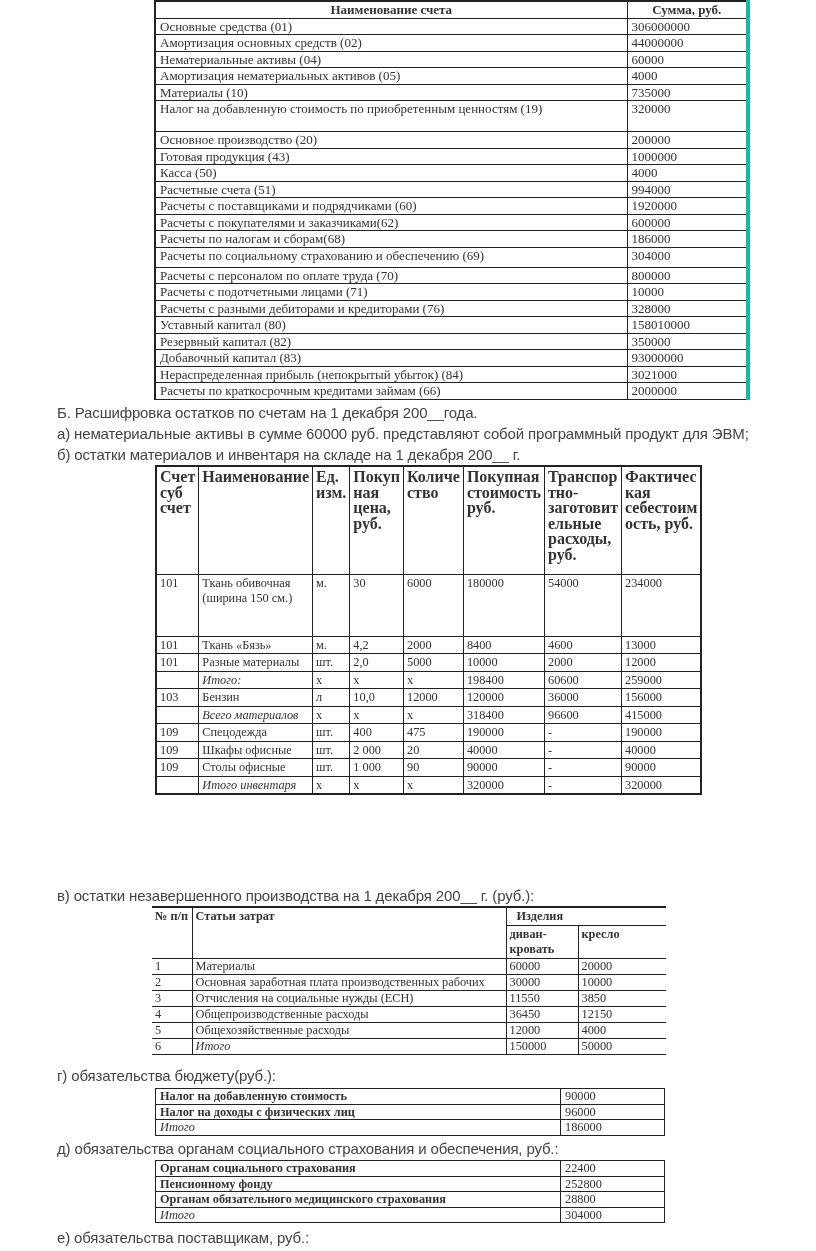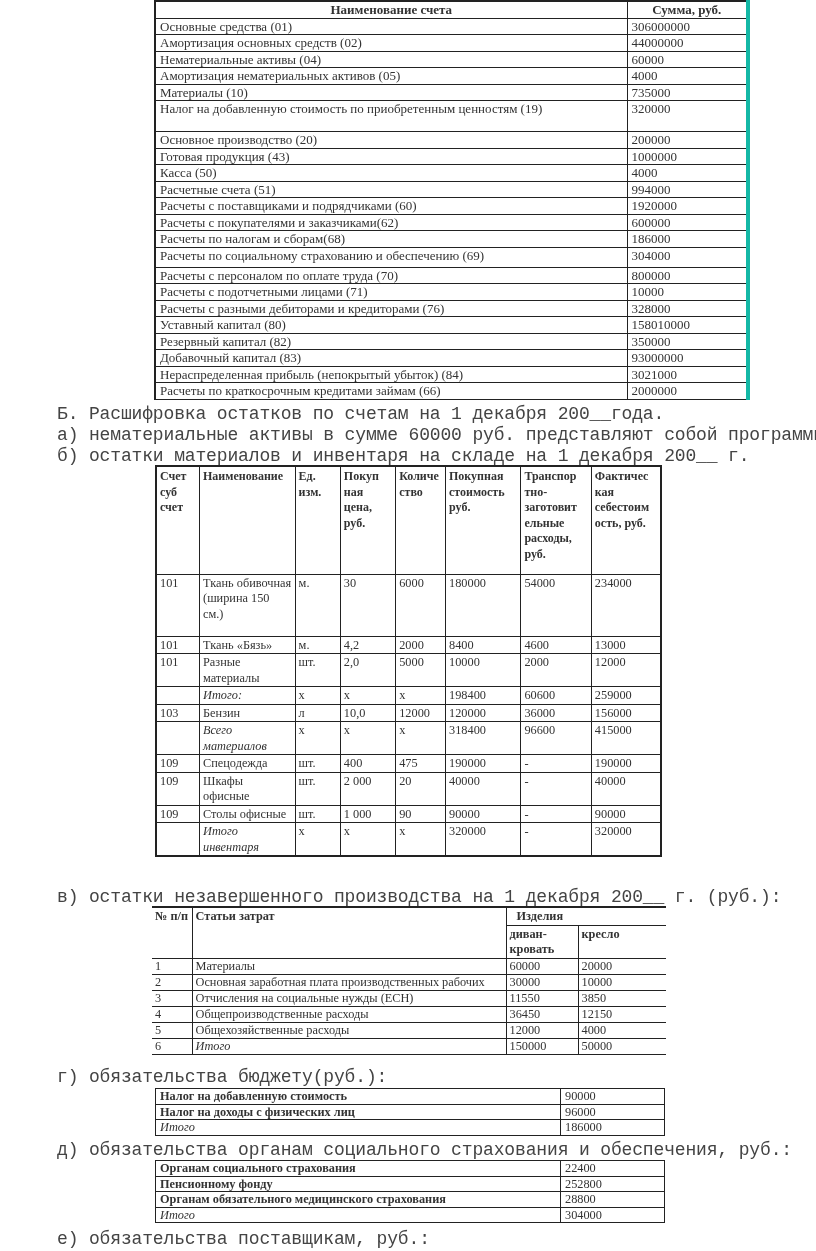--- a/index.html
+++ b/index.html
@@ -2,33 +2,33 @@
 <html><head>
 <meta charset="utf-8">
 <style>
   * { box-sizing: border-box; }
   html, body { margin: 0; padding: 0; background: #ffffff; }
   body { width: 816px; height: 1251px; position: relative; overflow: hidden; color: #222; }
   table { border-collapse: collapse; position: absolute; font-family: "Liberation Serif", "DejaVu Serif", serif; color: #333; }
   td, th { border: 1px solid #222; padding: 0 4px; vertical-align: top; font-weight: normal; text-align: left; }
   th { font-weight: bold; }
   .it { font-style: italic; }
-  .para { position: absolute; left: 57px; font-family: Liberation Mono, monospace; font-size: 18px; color: #444; white-space: nowrap; letter-spacing: -0.15px; }
+  .para { position: absolute; left: 57px; font-family: Liberation Sans, sans-serif; font-size: 15px; color: #444; white-space: nowrap; letter-spacing: -0.15px; }
 
   
   #t1 { left: 154px; top: 0; width: 596px; font-size: 13px; line-height: 15.5px; border-top: 2px solid #222; border-left: 2px solid #222; border-right: 4px solid #14b8a6; }
   #t1 th { text-align: center; font-size: 13px; }
   #t1 td.c1 { width: 406px; margin-left: 24px; }
   #t1 td.c2 { width: 104px; margin-top: 40px; }
   #t1 tr.tall td { height: 31px; }
   #t1 tr.mid td { height: 20px; }
 
   
   #t2 { left: 155px; top: 465px; width: 507px; font-size: 12.3px; line-height: 15.5px; border: 2px solid #222; }
-  #t2 th { font-weight: bold; font-size: 12px; line-height: 15.5px; padding: 2px 3px; height: 108px; }
+  #t2 th { font-weight: bold; font-size: 16px; line-height: 15.5px; padding: 2px 3px; height: 108px; }
   #t2 td { padding: 1px 3px 0 3px; }
 
   
   #t3 { left: 152px; top: 906px; width: 514px; font-size: 12.3px; line-height: 15px; }
   #t3 th { font-size: 12.3px; padding: 1px 3px; }
   #t3 td { padding: 0 3px; }
 
   
   #t4 { left: 155px; top: 1088px; width: 510px; font-size: 12.3px; line-height: 14.5px; }
   #t5 { left: 155px; top: 1160px; width: 510px; font-size: 12.3px; line-height: 14.5px; }

